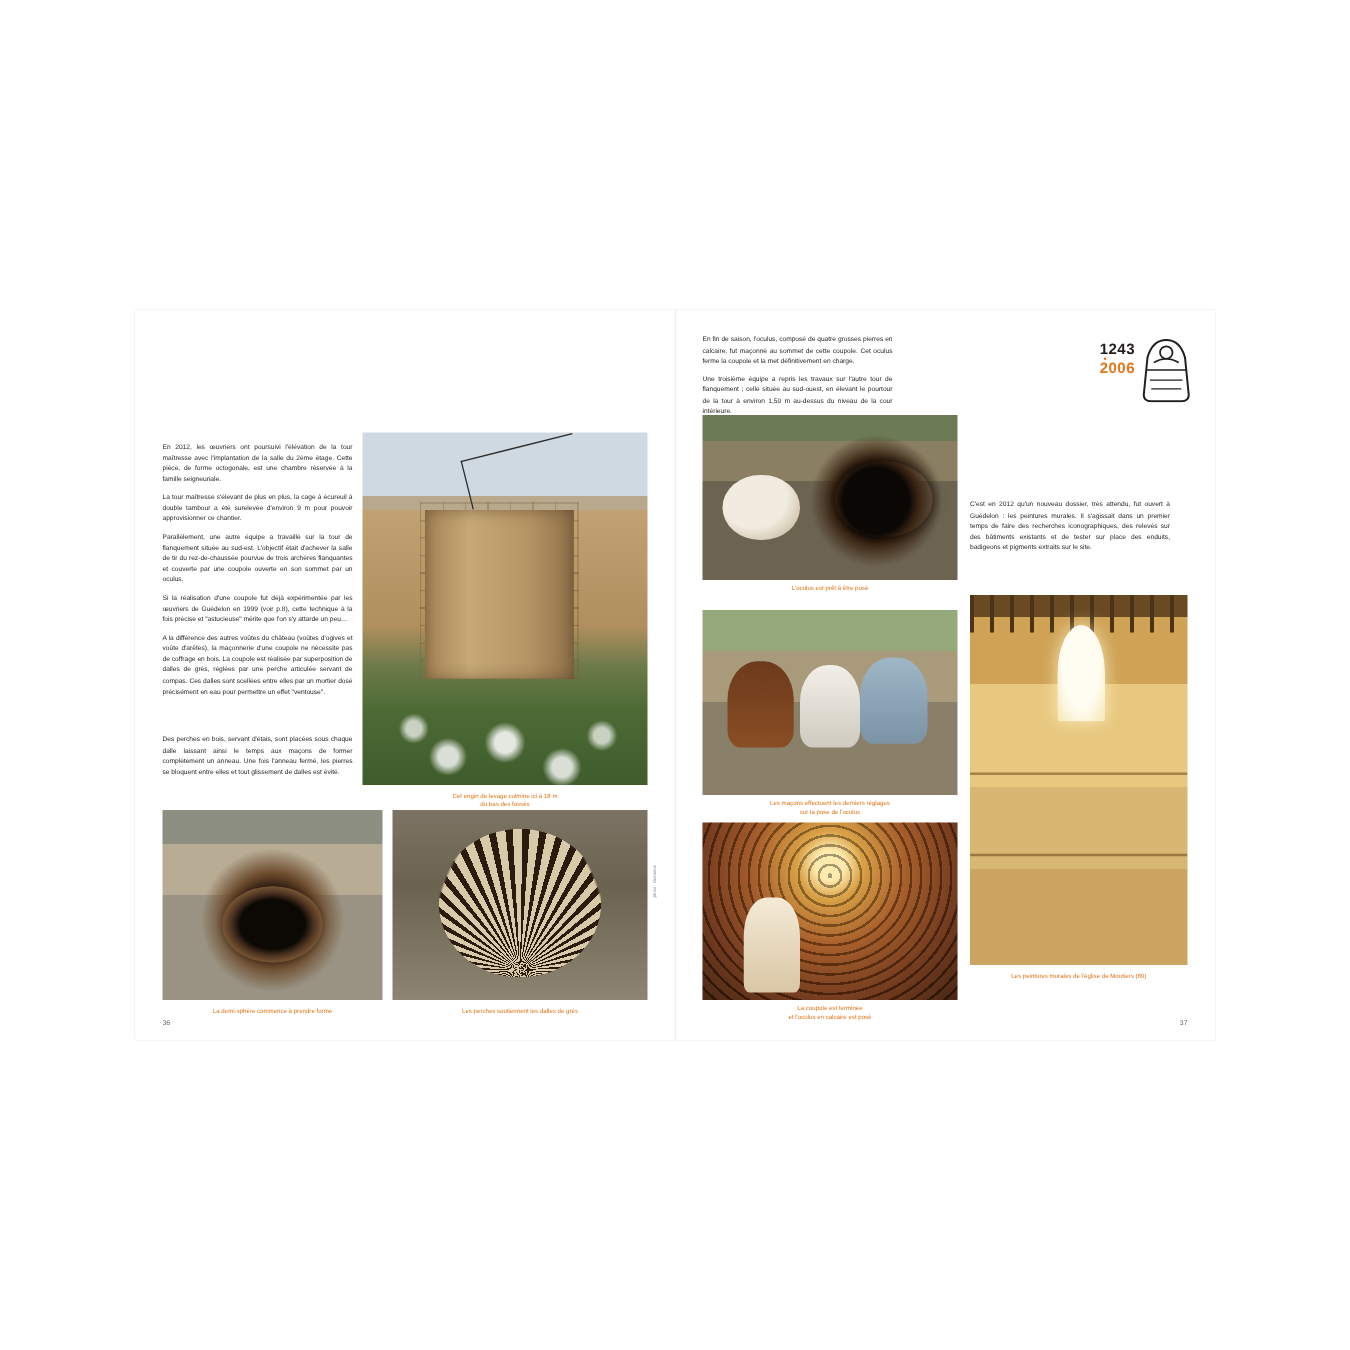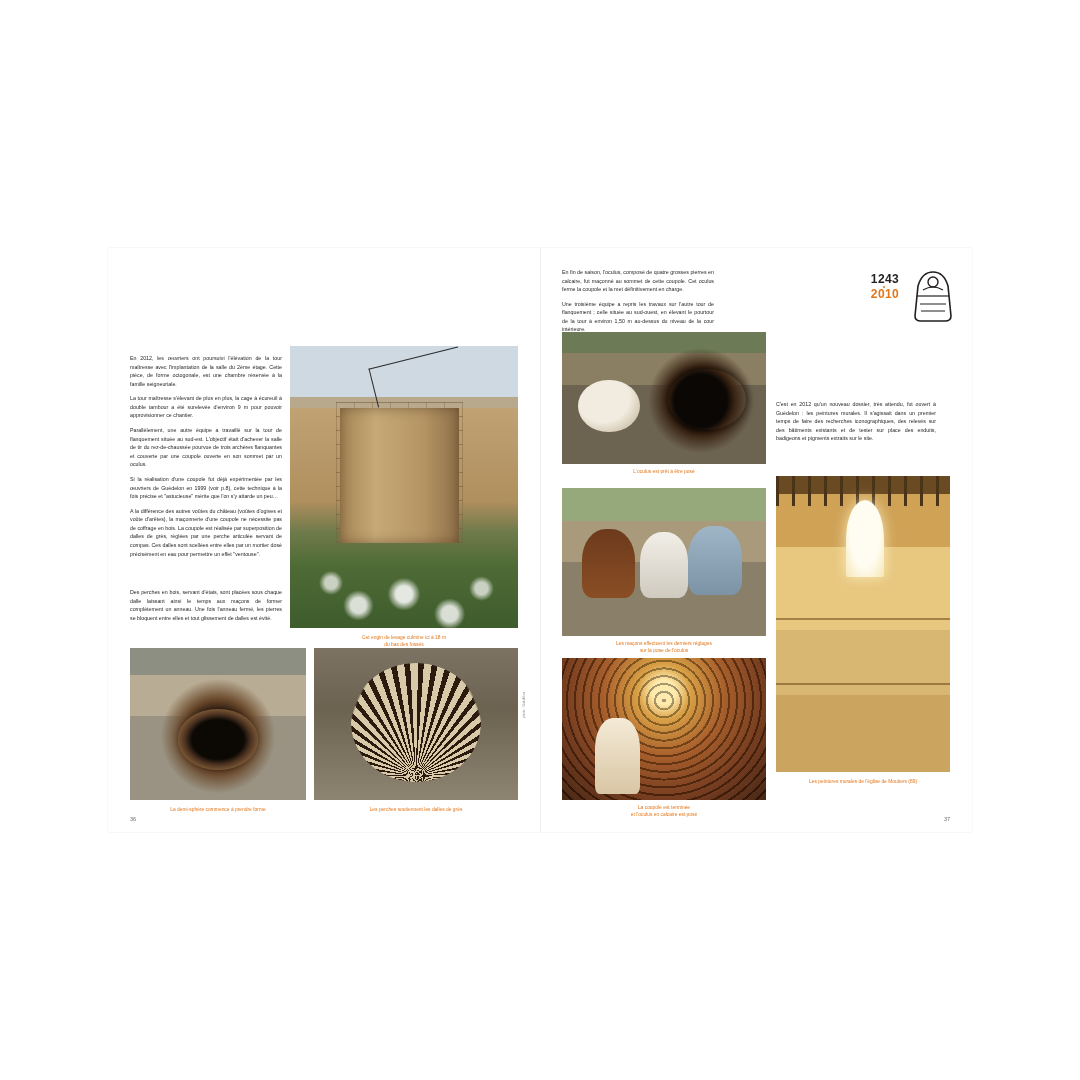--- a/index.html
+++ b/index.html
@@ -246,21 +246,21 @@
     position: absolute;
     right: 18px;
     top: 18px;
     width: 92px;
     height: 60px;
   }
   .logo-dates {
     position: absolute;
     left: 0; top: 6px;
     width: 46px;
-    text-align: center;
+    text-align: right;
     font-weight: bold;
   }
   .logo-1243 { color: #231f20; font-size: 12px; letter-spacing: 0.4px; }
   .logo-2012 { color: #e2761b; font-size: 12px; letter-spacing: 0.4px; margin-top: 1px;}
   .logo-dot {
     position: absolute;
     left: 21px; top: 20px;
     width: 2px; height: 2px; background: #e2761b; border-radius: 50%;
   }
   .folio {
@@ -329,21 +329,21 @@
   <div class="right-page">
 
     <div class="col-text" style="left:22px; top:20px; width:152px;">
       <p>En fin de saison, l'oculus, composé de quatre grosses pierres en calcaire, fut maçonné au sommet de cette coupole. Cet oculus ferme la coupole et la met définitivement en charge.</p>
       <p>Une troisième équipe a repris les travaux sur l'autre tour de flanquement ; celle située au sud-ouest, en élevant le pourtour de la tour à environ 1,50 m au-dessus du niveau de la cour intérieure.</p>
     </div>
 
     <div class="logo-stamp">
       <div class="logo-dates">
         <div class="logo-1243">1243</div>
-        <div class="logo-2012">2010</div>
+        <div class="logo-2012">2006</div>
       </div>
       <div class="logo-dot"></div>
       <svg width="46" height="56" viewBox="0 0 46 56" style="position:absolute; left:48px; top:0;">
         <path d="M8 20 q4 -14 15 -14 q11 0 15 14 l3 30 q0 5 -6 5 h-24 q-6 0 -6 -5 z" fill="none" stroke="#231f20" stroke-width="1.6"></path>
         <circle cx="23" cy="16" r="5" fill="none" stroke="#231f20" stroke-width="1.4"></circle>
         <path d="M13 24 q10 -6 20 0" fill="none" stroke="#231f20" stroke-width="1.2"></path>
         <path d="M7 30 h32" stroke="#231f20" stroke-width="1.2"></path>
         <path d="M10 38 h26 M11 45 h24" stroke="#231f20" stroke-width="1"></path>
       </svg>
     </div>

